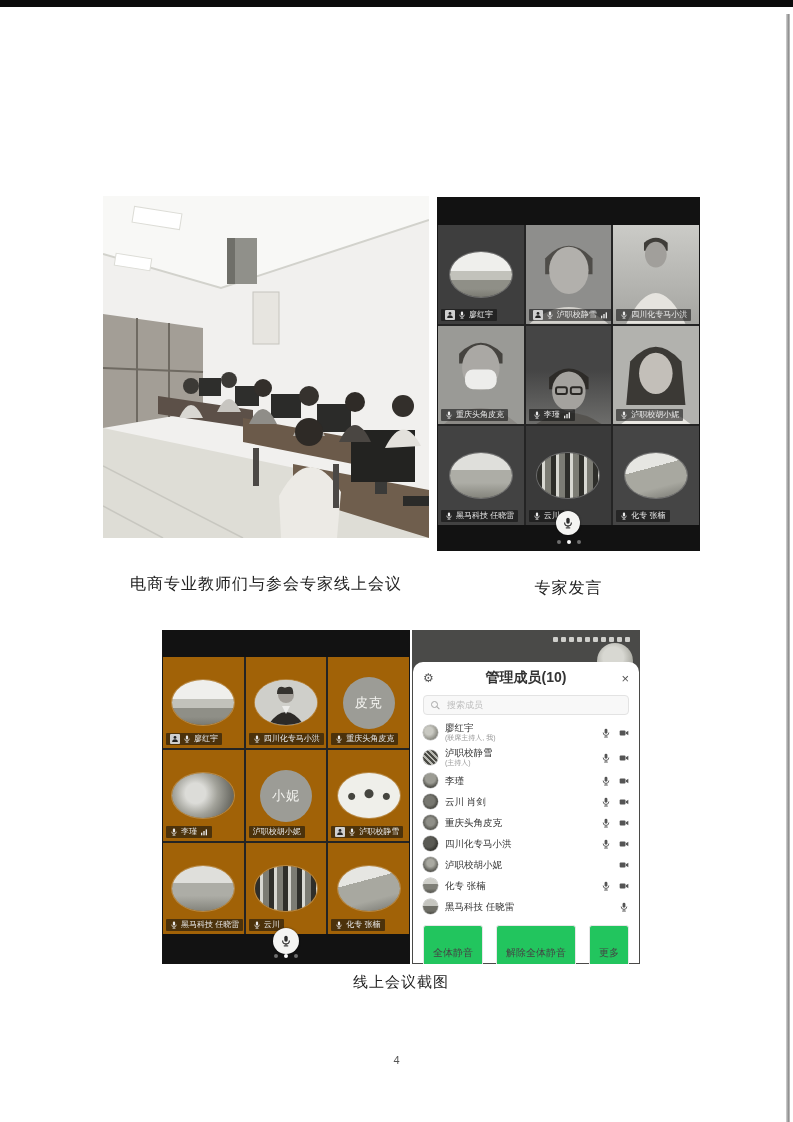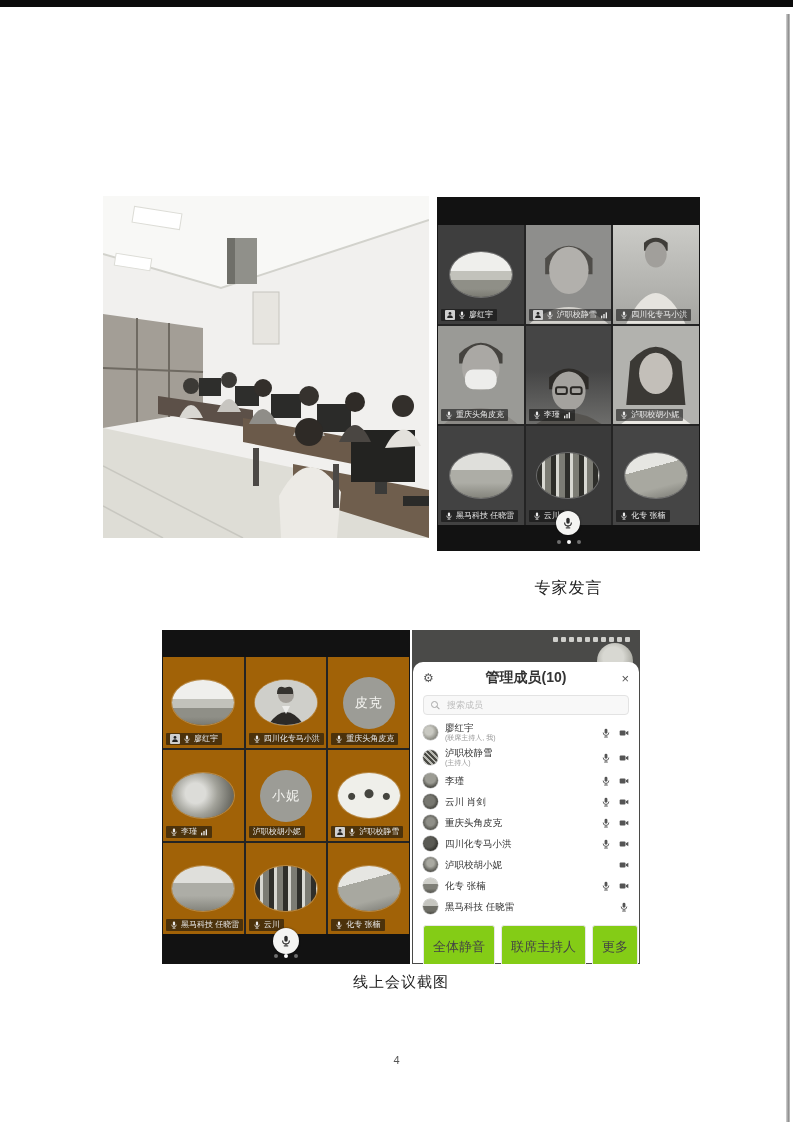--- a/index.html
+++ b/index.html
@@ -106,22 +106,22 @@
   .av-g{background:radial-gradient(circle at 40% 40%,#5a5a54 0 40%,#23231f 85%);}
   .av-h{background:radial-gradient(circle at 50% 40%,#a9a9a1 0 30%,#50504a 75%);}
   .av-i{background:linear-gradient(180deg,#cfcfc9 0 40%,#7f7f77 40% 70%,#55554f);}
   .av-j{background:linear-gradient(180deg,#c5c5bf 0 45%,#6e6e66 45% 80%,#46463f);}
   .m-info{flex:1;line-height:10px;min-width:0;}
   .m-name{display:block;font-size:9.5px;color:#333;white-space:nowrap;}
   .m-sub{display:block;font-size:7px;color:#999;}
   .m-icons{display:flex;gap:8px;align-items:center;}
   .m-icons .ic{width:10px;height:10px;color:#555;}
   .p-foot{display:flex;justify-content:space-between;margin:7px 10px 0 10px;gap:6px;}
-  .p-btn{flex:0 0 auto;border:1px solid #e7e7e7;border-radius:3px;background:#84cc16;
-      font-size:13px;color:#444;padding:12px 9px;font-family:inherit;white-space:nowrap;}
+  .p-btn{flex:0 0 auto;border:1px solid #e7e7e7;border-radius:3px;background:#22c55e;
+      font-size:10px;color:#444;padding:20px 9px;font-family:inherit;white-space:nowrap;}
 </style>
 </head>
 <body>
 
 <svg width="0" height="0" style="position:absolute">
   <defs>
     <symbol id="i-mic" viewBox="0 0 12 12">
       <rect x="4.3" y="0.8" width="3.4" height="6" rx="1.7" fill="currentColor"></rect>
       <path d="M2.6 5.5a3.4 3.4 0 0 0 6.8 0" fill="none" stroke="currentColor" stroke-width="1.1"></path>
       <line x1="6" y1="9" x2="6" y2="10.6" stroke="currentColor" stroke-width="1.1"></line>
@@ -341,20 +341,21 @@
           <use href="#i-mic"></use>
         </svg>
       </div>
     <div class="dots">
       <span class="dot"></span>
       <span class="dot active"></span>
       <span class="dot"></span>
     </div>
   </div>
 
+  <div class="caption" style="left:103px;top:574px;width:326px;">电商专业教师们与参会专家线上会议</div>
   <div class="caption" style="left:437px;top:578px;width:263px;">专家发言</div>
 
   <div class="shot">
 
     <div class="vgrid meet-grid">
       <div class="bar-top"></div>
       <div class="tiles">
 
         <div class="tile">
           <span class="ov ov-land1"></span>
@@ -630,21 +631,21 @@
             <span class="m-icons">
               <svg class="ic">
                   <use href="#i-mic"></use>
                 </svg>
             </span>
           </div>
         </div>
 
         <div class="p-foot">
           <button class="p-btn">全体静音</button>
-          <button class="p-btn">联席主持人</button>
+          <button class="p-btn">解除全体静音</button>
           <button class="p-btn">更多</button>
         </div>
       </div>
     </div>
   </div>
 
   <div class="caption" style="left:162px;top:973px;width:478px;font-size:15px;">线上会议截图</div>
   <div class="pageno">4</div>
 </div>
 

